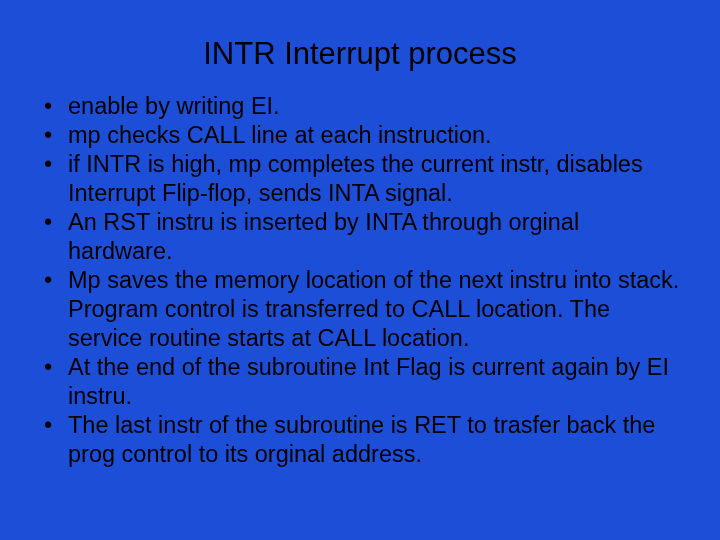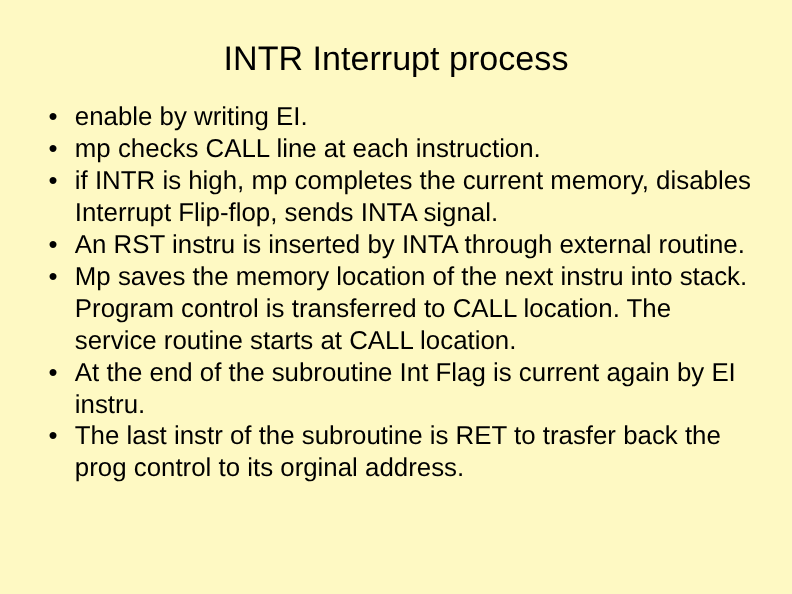--- a/index.html
+++ b/index.html
@@ -11,21 +11,21 @@
     height: 540px;
     background: #ffffff;
     font-family: "Liberation Sans", sans-serif;
     color: #000000;
     overflow: hidden;
   }
   .slide {
     position: relative;
     width: 720px;
     height: 540px;
-    background: #fef9c3;
+    background: #1d4ed8;
     box-sizing: border-box;
   }
   .slide-title {
     position: absolute;
     left: 0;
     top: 36px;
     width: 720px;
     text-align: center;
     font-size: 31px;
     line-height: 36px;
@@ -81,26 +81,26 @@
         <span class="bullet-text">enable by writing EI.</span>
       </li>
 
       <li class="bullet-item">
         <span class="bullet-dot">•</span>
         <span class="bullet-text">mp checks CALL line at each instruction.</span>
       </li>
 
       <li class="bullet-item">
         <span class="bullet-dot">•</span>
-        <span class="bullet-text">if INTR is high, mp completes the current memory, disables Interrupt Flip-flop, sends INTA signal.</span>
+        <span class="bullet-text">if INTR is high, mp completes the current instr, disables Interrupt Flip-flop, sends INTA signal.</span>
       </li>
 
       <li class="bullet-item">
         <span class="bullet-dot">•</span>
-        <span class="bullet-text">An RST instru is inserted by INTA through external routine.</span>
+        <span class="bullet-text">An RST instru is inserted by INTA through orginal hardware.</span>
       </li>
 
       <li class="bullet-item">
         <span class="bullet-dot">•</span>
         <span class="bullet-text">Mp saves the memory location of the next instru into stack. Program control is transferred to CALL location. The service routine starts at CALL location.</span>
       </li>
 
       <li class="bullet-item">
         <span class="bullet-dot">•</span>
         <span class="bullet-text">At the end of the subroutine Int Flag is current again by EI instru.</span>

